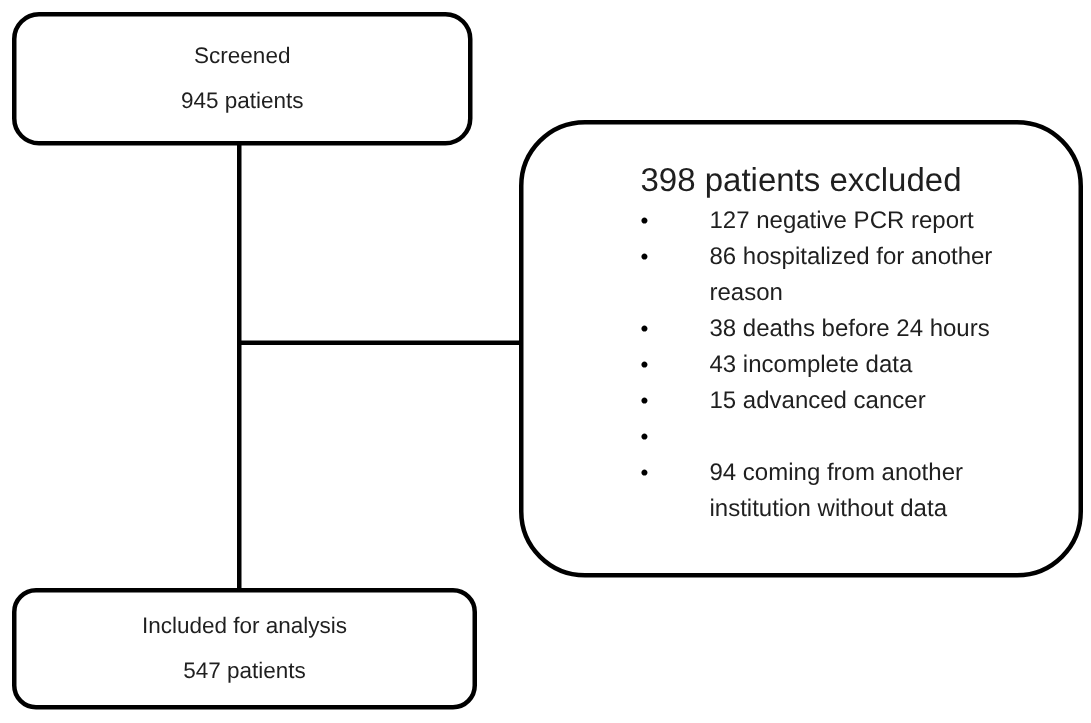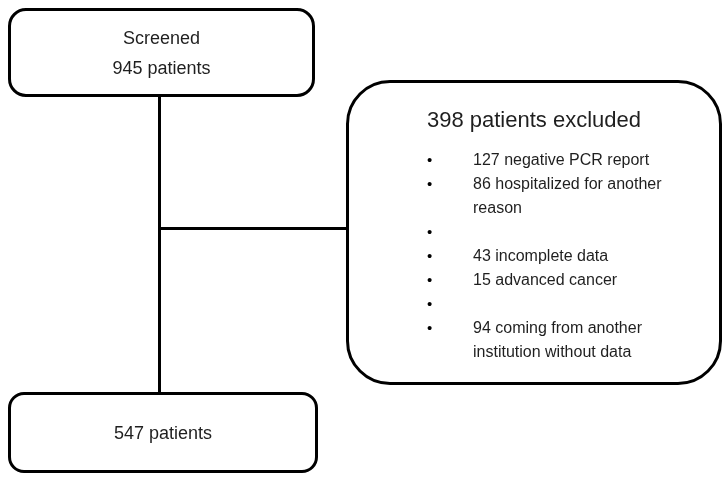--- a/index.html
+++ b/index.html
@@ -38,38 +38,38 @@
     top: 392px;
     width: 310px;
     height: 81px;
     border-radius: 16px;
     display: flex;
     flex-direction: column;
     justify-content: center;
     align-items: center;
   }
   .box-text {
-    font-size: 18px;
+    font-size: 15px;
     line-height: 30px;
     text-align: right;
     white-space: nowrap;
   }
   .excluded-box {
     left: 346px;
     top: 80px;
     width: 376px;
     height: 305px;
     border-radius: 44px;
     padding: 22px 20px 10px 20px;
   }
   .excluded-title {
     font-size: 22px;
     line-height: 30px;
     text-align: center;
-    margin-bottom: 13px;
+    margin-bottom: 1px;
   }
   .excluded-list {
     list-style: none;
     margin: 0;
     padding: 0 0 0 52px;
   }
   .excluded-item {
     display: flex;
     align-items: flex-start;
     font-size: 16px;
@@ -122,36 +122,38 @@
       <li class="excluded-item">
         <span class="bullet">•</span>
         <span class="item-text">127 negative PCR report</span>
       </li>
       <li class="excluded-item">
         <span class="bullet">•</span>
         <span class="item-text">86 hospitalized for another reason</span>
       </li>
       <li class="excluded-item">
         <span class="bullet">•</span>
+        <span class="item-text">38 deaths before 24 hours</span>
       </li>
       <li class="excluded-item">
         <span class="bullet">•</span>
         <span class="item-text">43 incomplete data</span>
       </li>
       <li class="excluded-item">
         <span class="bullet">•</span>
         <span class="item-text">15 advanced cancer</span>
       </li>
       <li class="excluded-item">
         <span class="bullet">•</span>
       </li>
       <li class="excluded-item">
         <span class="bullet">•</span>
         <span class="item-text">94 coming from another institution without data</span>
       </li>
     </ul>
   </div>
 
   <div class="box bottom-box">
+    <div class="box-text">Included for analysis</div>
     <div class="box-text">547 patients</div>
   </div>
 
 </div>
 
 </body></html>

